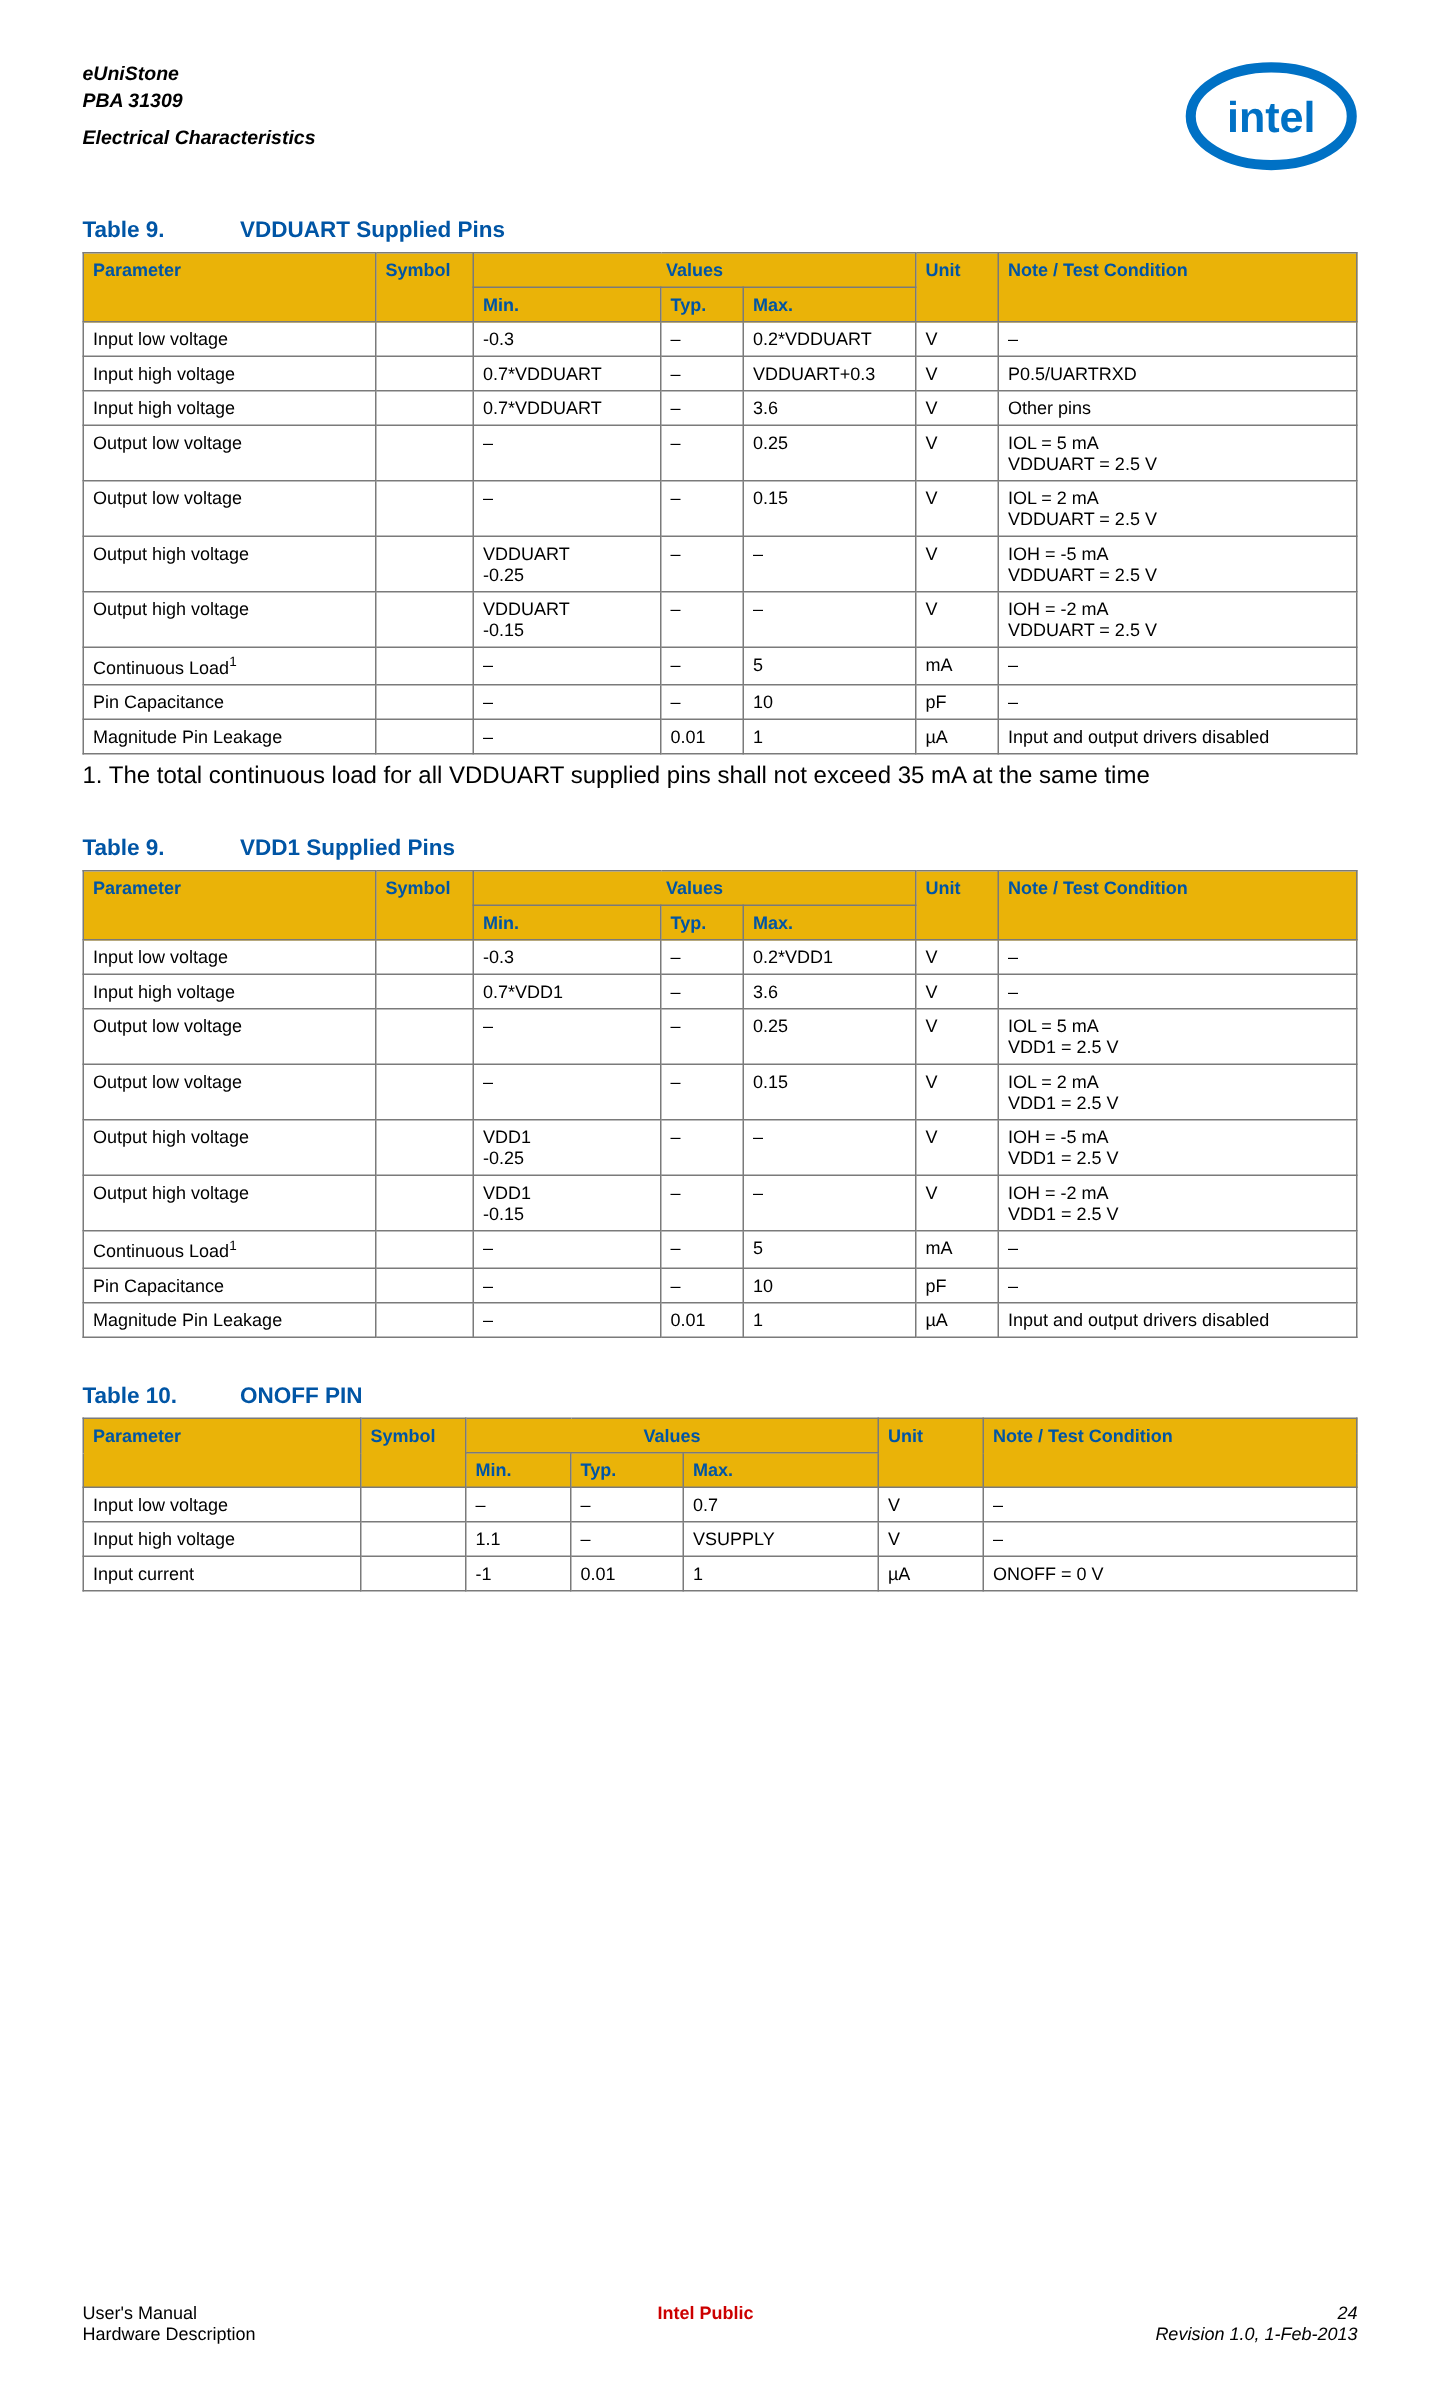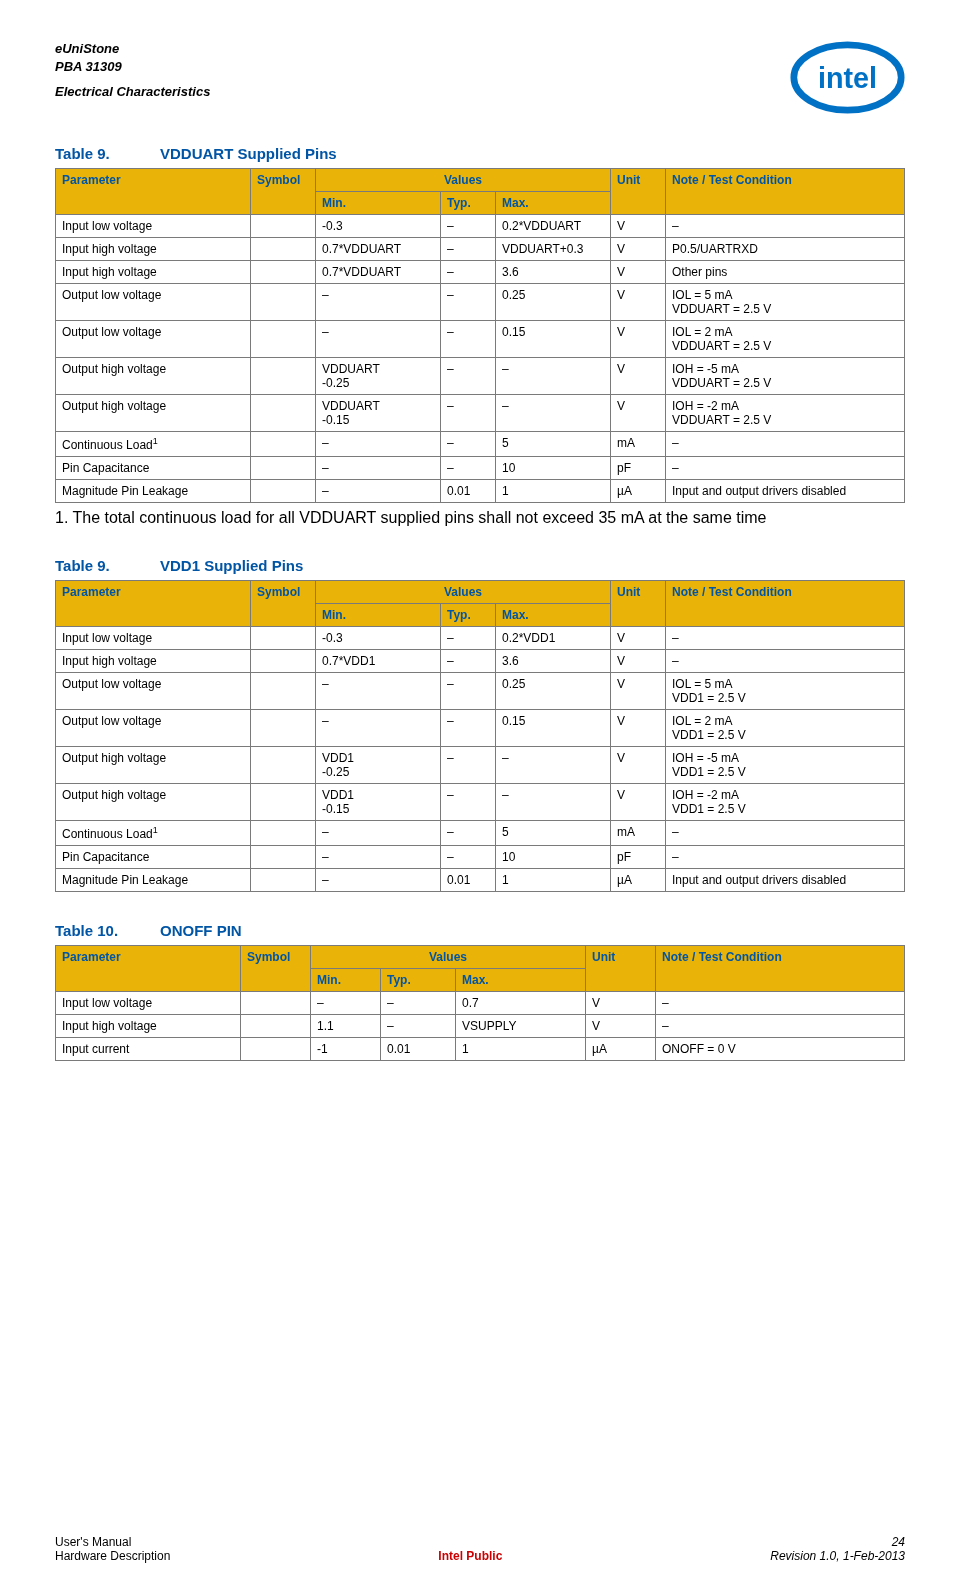--- a/index.html
+++ b/index.html
@@ -69,21 +69,20 @@
     text-indent: -18px;
   }
   .footer {
     position: absolute;
     bottom: 25px;
     left: 55px;
     right: 55px;
     display: flex;
     justify-content: space-between;
     font-size: 12px;
-    align-items: flex-end;
   }
   .footer .mid { color: #c00; font-weight: bold; }
   .footer .right { text-align: right; font-style: italic; }
   sup { font-size: 9px; }
 </style>
 </head>
 <body>
 
 <div class="page">
 

